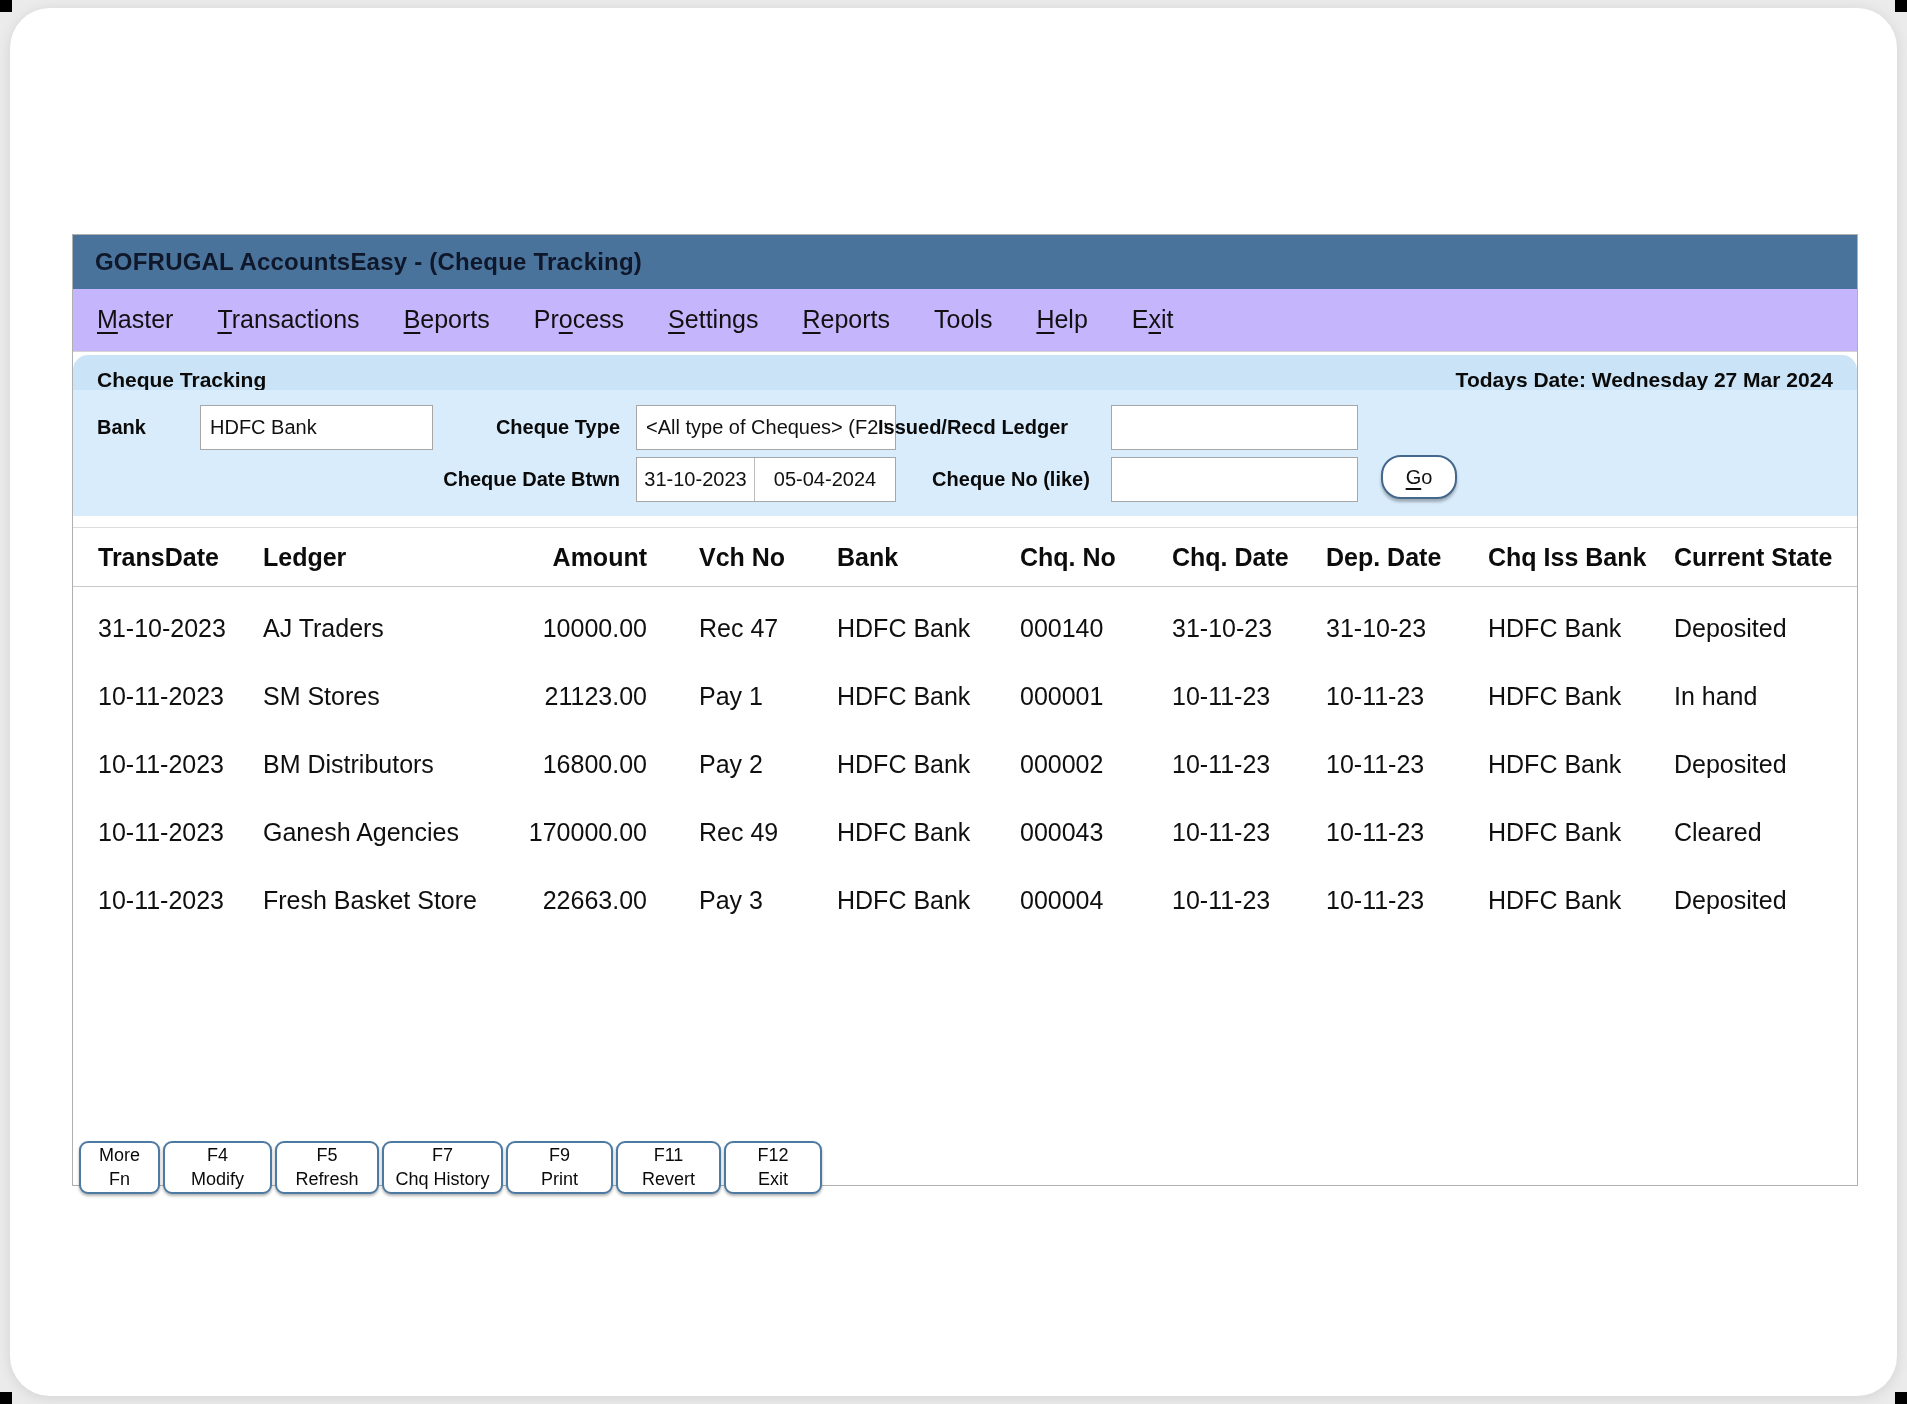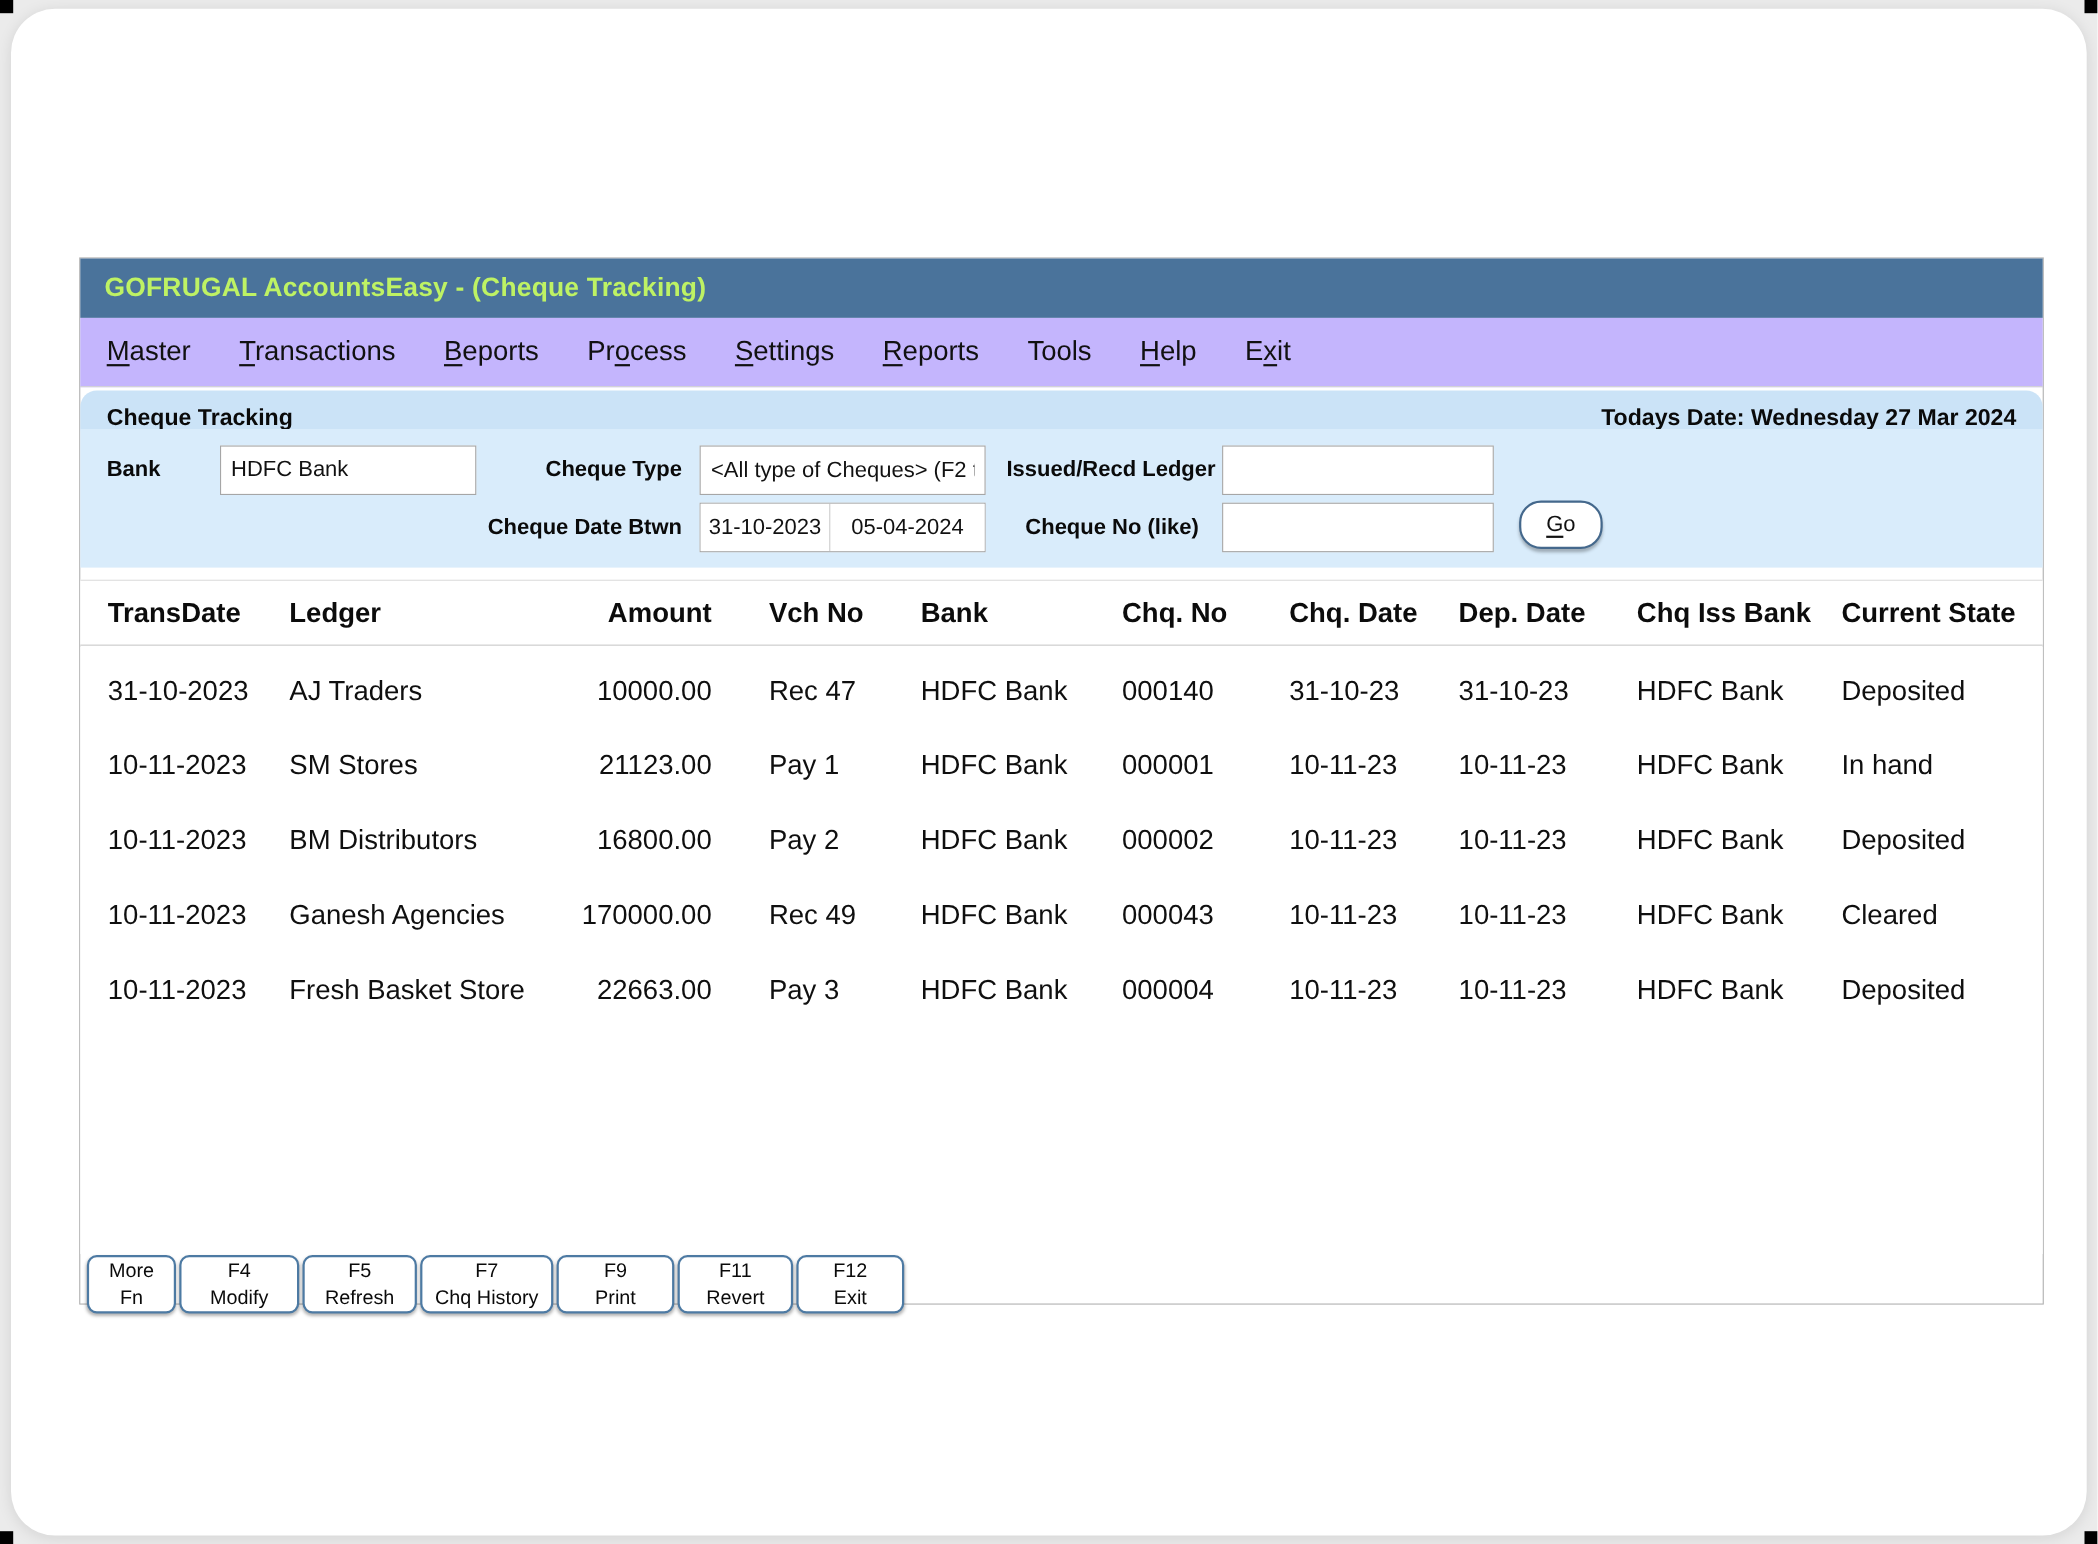--- a/index.html
+++ b/index.html
@@ -11,21 +11,21 @@
   .page{position:relative; width:1907px; height:1404px; background:var(--page-bg); overflow:hidden;}
   .corner{position:absolute; width:12px; height:12px; background:#000; z-index:5;}
   .corner.tl{left:0; top:0;} .corner.tr{right:0; top:0;}
   .corner.bl{left:0; bottom:0;} .corner.br{right:0; bottom:0;}
   .card{position:absolute; left:10px; top:8px; right:10px; bottom:8px; background:#fff;
         border-radius:40px; box-shadow:0 2px 14px rgba(0,0,0,0.10);}
   .window{position:absolute; left:62px; top:226px; width:1786px; height:952px;
           background:#fff; border:1px solid var(--window-border); overflow:visible;}
   
   .titlebar{position:absolute; left:0; top:0; width:100%; height:54px; background:var(--titlebar-bg);
-            color:#bef264; font-size:24px; font-weight:bold; line-height:54px; padding-left:22px;
+            color:#0f172a; font-size:24px; font-weight:bold; line-height:54px; padding-left:22px;
             letter-spacing:0.2px;}
   
   .menubar{position:absolute; left:0; top:54px; width:100%; height:63px; background:#c4b5fd;
            border-bottom:1px solid #d4d4d4; display:flex; gap:44px; padding-left:24px;}
   .menu-item{font-size:25px; color:#111; line-height:60px; cursor:default; white-space:nowrap;}
   .u{text-decoration:underline; text-underline-offset:4px;}
   
   .statusbar{position:absolute; left:0; top:120px; width:100%; height:49px; background:var(--bar-bg);
              display:flex; justify-content:space-between; align-items:center; padding:0 24px;
              font-size:21px; font-weight:bold; color:#0a0a0a;border-radius:15px;}
@@ -97,21 +97,21 @@
         <span>Todays Date: Wednesday 27 Mar 2024</span>
       </div>
 
       <div class="filters">
         <div class="flabel row1" style="left:24px;">Bank</div>
         <input class="finput row1" style="left: 127px; width: 233px;" value="HDFC Bank">
 
         <div class="flabel row1" style="left:380px; width:167px; text-align:right;">Cheque Type</div>
         <input class="finput row1" style="left: 563px; width: 260px;" value="&lt;All type of Cheques&gt; (F2 to">
 
-        <div class="flabel row1" style="left:842px; width:184px; text-align:center;">Issued/Recd Ledger</div>
+        <div class="flabel row1" style="left:805px; width:184px; text-align:center;">Issued/Recd Ledger</div>
         <input class="finput row1" style="left: 1038px; width: 247px;" value="">
 
         <div class="flabel row2" style="left:350px; width:197px; text-align:right;">Cheque Date Btwn</div>
         <div class="dategroup">
           <input value="31-10-2023" style="">
           <input value="05-04-2024" style="">
         </div>
 
         <div class="flabel row2" style="left:850px; width:176px; text-align:center;">Cheque No (like)</div>
         <input class="finput row2" style="left: 1038px; width: 247px;" value="">

